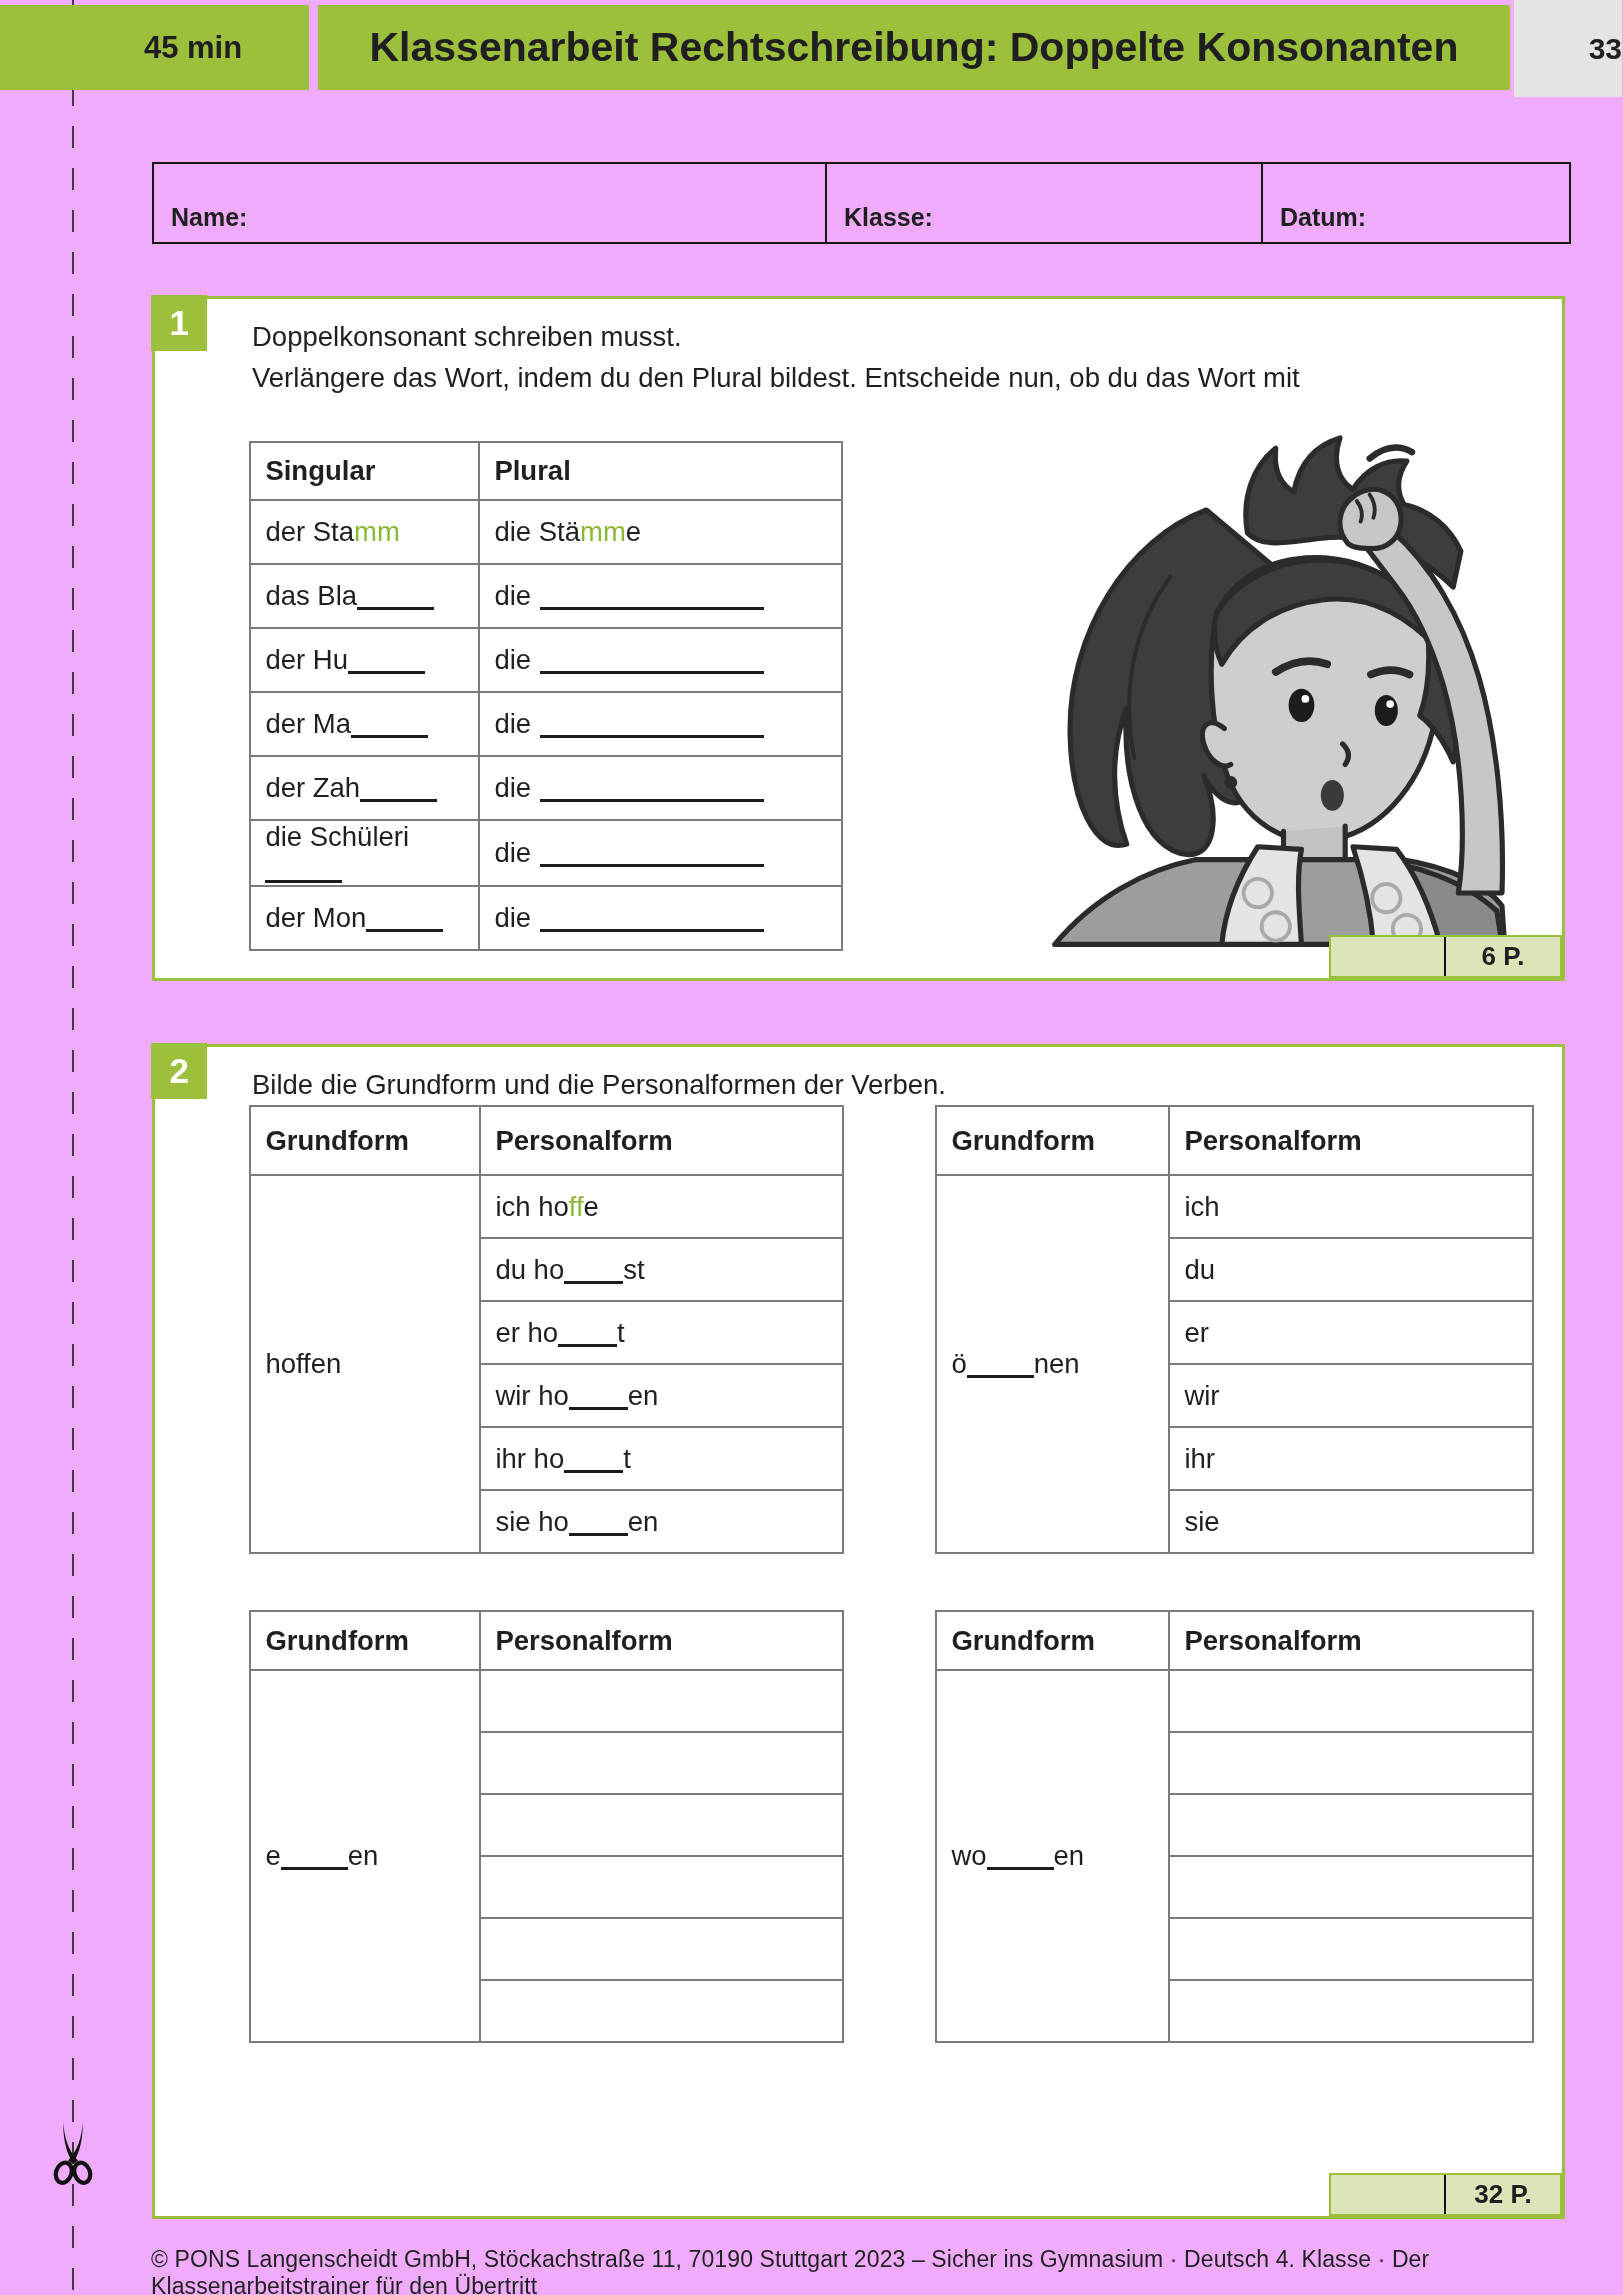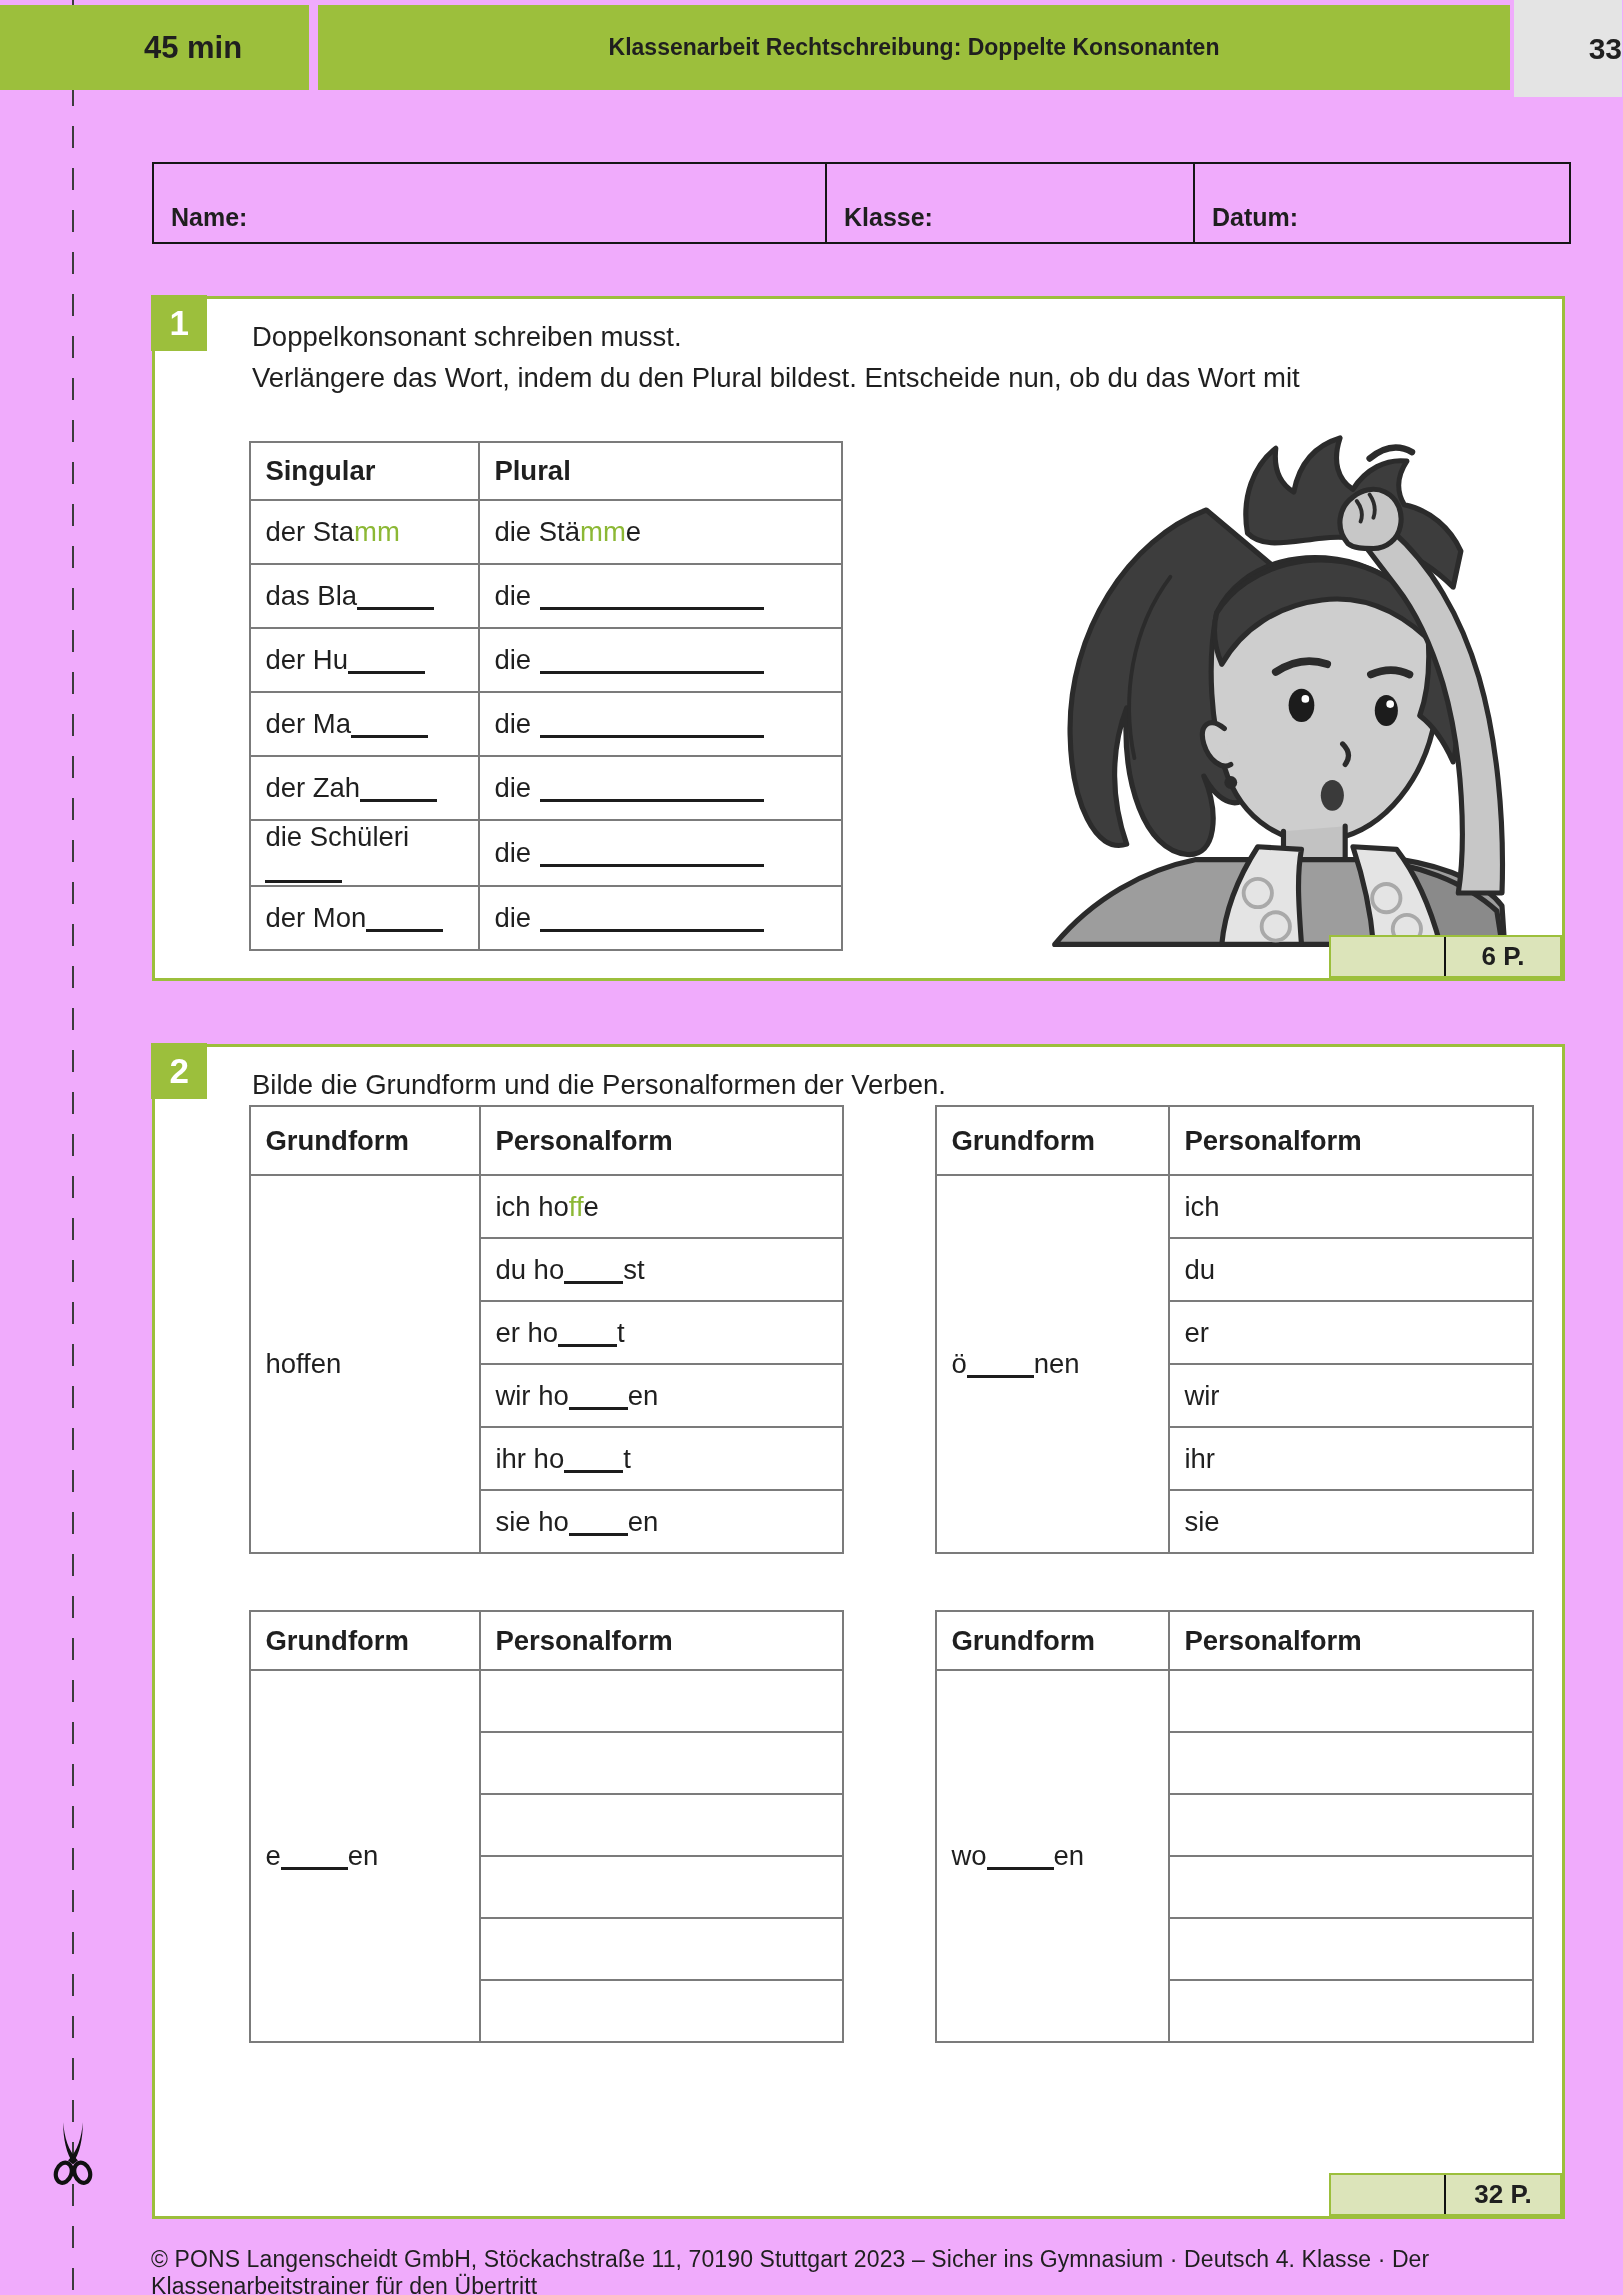--- a/index.html
+++ b/index.html
@@ -18,31 +18,31 @@
   
   .cutline{position:absolute;left:72px;top:0;width:2px;height:2295px;
            background:repeating-linear-gradient(to bottom,#3c3c3c 0 22px,transparent 22px 42px)}
   .scissors{position:absolute;left:48px;top:2121px;width:50px;height:64px}
 
   
   .dur-box{position:absolute;left:0;top:5.2px;width:309px;height:85px;background:var(--green);
            display:flex;align-items:center;justify-content:center;padding-left:77px;
            font-weight:bold;font-size:31px}
   .title-bar{position:absolute;left:318px;top:5.2px;width:1192px;height:85px;background:var(--green);
-           display:flex;align-items:center;justify-content:center;font-weight:bold;font-size:23px}
+           display:flex;align-items:center;justify-content:center;font-weight:bold;font-size:41px}
   .pagenum{position:absolute;left:1514px;top:0;width:108px;height:97px;background:var(--pagenum-bg);
            display:flex;align-items:center;justify-content:flex-end;font-weight:bold;font-size:30px}
 
   
   .name-table{position:absolute;left:152px;top:162px;width:1419px;height:82px;display:flex;
               border:2px solid #161616}
   .name-cell{display:flex;align-items:flex-end;padding:0 0 10.5px 17px;font-weight:bold;font-size:25px;
              border-right:2px solid #161616}
   .name-cell:last-child{border-right:none}
-  .nc-name{width:673px}.nc-klasse{width:368px}.nc-datum{flex:1}
+  .nc-name{width:673px}.nc-klasse{width:436px}.nc-datum{flex:1}
 
   
   .task{position:absolute;left:152px;width:1413px;border:3.9px solid var(--green);background:#fff}
   #task1{top:296px;height:685px}
   #task2{top:1044px;height:1175px}
   .badge{position:absolute;left:-3.9px;top:-3.9px;width:56px;height:56px;background:var(--green);
          color:#fff;font-weight:bold;font-size:35px;display:flex;align-items:center;justify-content:center}
   .instruction{position:absolute;left:97px;top:17px;width:1296px;font-size:27.5px;line-height:41px}
 
   

